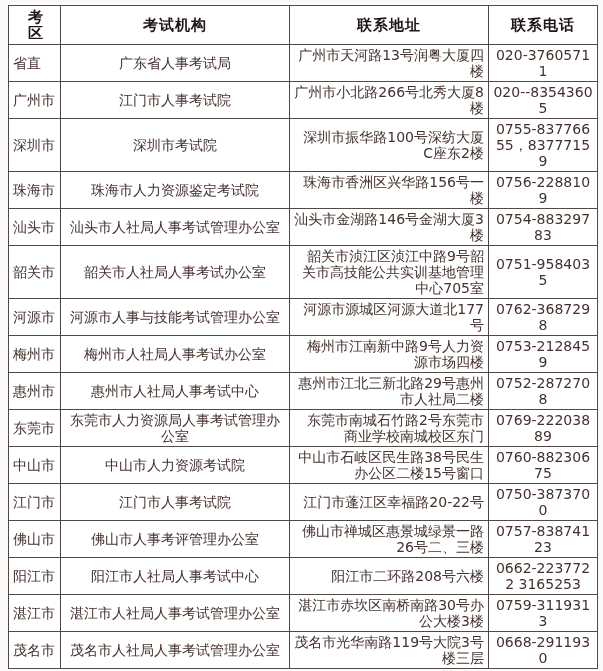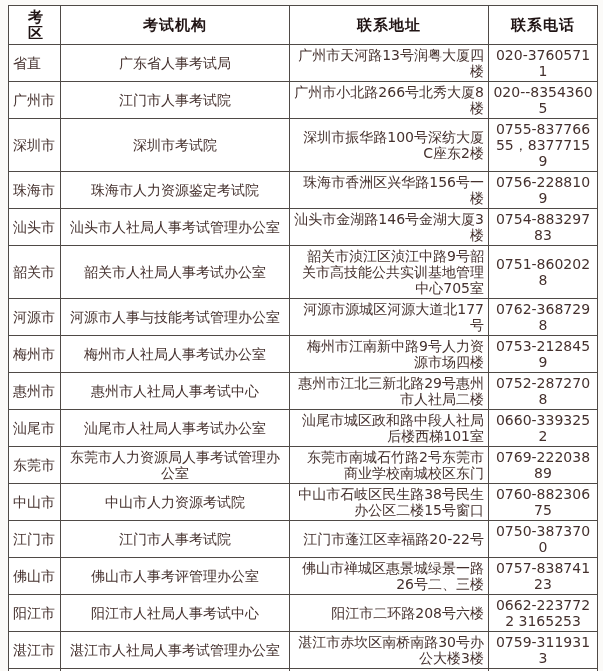--- a/index.html
+++ b/index.html
@@ -98,45 +98,39 @@
         <tr>
           <td class="col-region">汕头市</td>
           <td class="col-org">汕头市人社局人事考试管理办公室</td>
           <td class="col-address">汕头市金湖路146号金湖大厦3楼</td>
           <td class="col-phone">0754-88329783</td>
         </tr>
         <tr>
           <td class="col-region">韶关市</td>
           <td class="col-org">韶关市人社局人事考试办公室</td>
           <td class="col-address">韶关市浈江区浈江中路9号韶关市高技能公共实训基地管理中心705室</td>
-          <td class="col-phone">0751-8602028</td>
+          <td class="col-phone">0751-9584035</td>
         </tr>
         <tr>
           <td class="col-region">河源市</td>
           <td class="col-org">河源市人事与技能考试管理办公室</td>
           <td class="col-address">河源市源城区河源大道北177号</td>
           <td class="col-phone">0762-3687298</td>
         </tr>
         <tr>
           <td class="col-region">梅州市</td>
           <td class="col-org">梅州市人社局人事考试办公室</td>
           <td class="col-address">梅州市江南新中路9号人力资源市场四楼</td>
           <td class="col-phone">0753-2128459</td>
         </tr>
         <tr>
           <td class="col-region">惠州市</td>
           <td class="col-org">惠州市人社局人事考试中心</td>
           <td class="col-address">惠州市江北三新北路29号惠州市人社局二楼</td>
           <td class="col-phone">0752-2872708</td>
-        </tr>
-        <tr>
-          <td class="col-region">汕尾市</td>
-          <td class="col-org">汕尾市人社局人事考试办公室</td>
-          <td class="col-address">汕尾市城区政和路中段人社局后楼西梯101室</td>
-          <td class="col-phone">0660-3393252</td>
         </tr>
         <tr>
           <td class="col-region">东莞市</td>
           <td class="col-org">东莞市人力资源局人事考试管理办公室</td>
           <td class="col-address">东莞市南城石竹路2号东莞市商业学校南城校区东门</td>
           <td class="col-phone">0769-22203889</td>
         </tr>
         <tr>
           <td class="col-region">中山市</td>
           <td class="col-org">中山市人力资源考试院</td>

